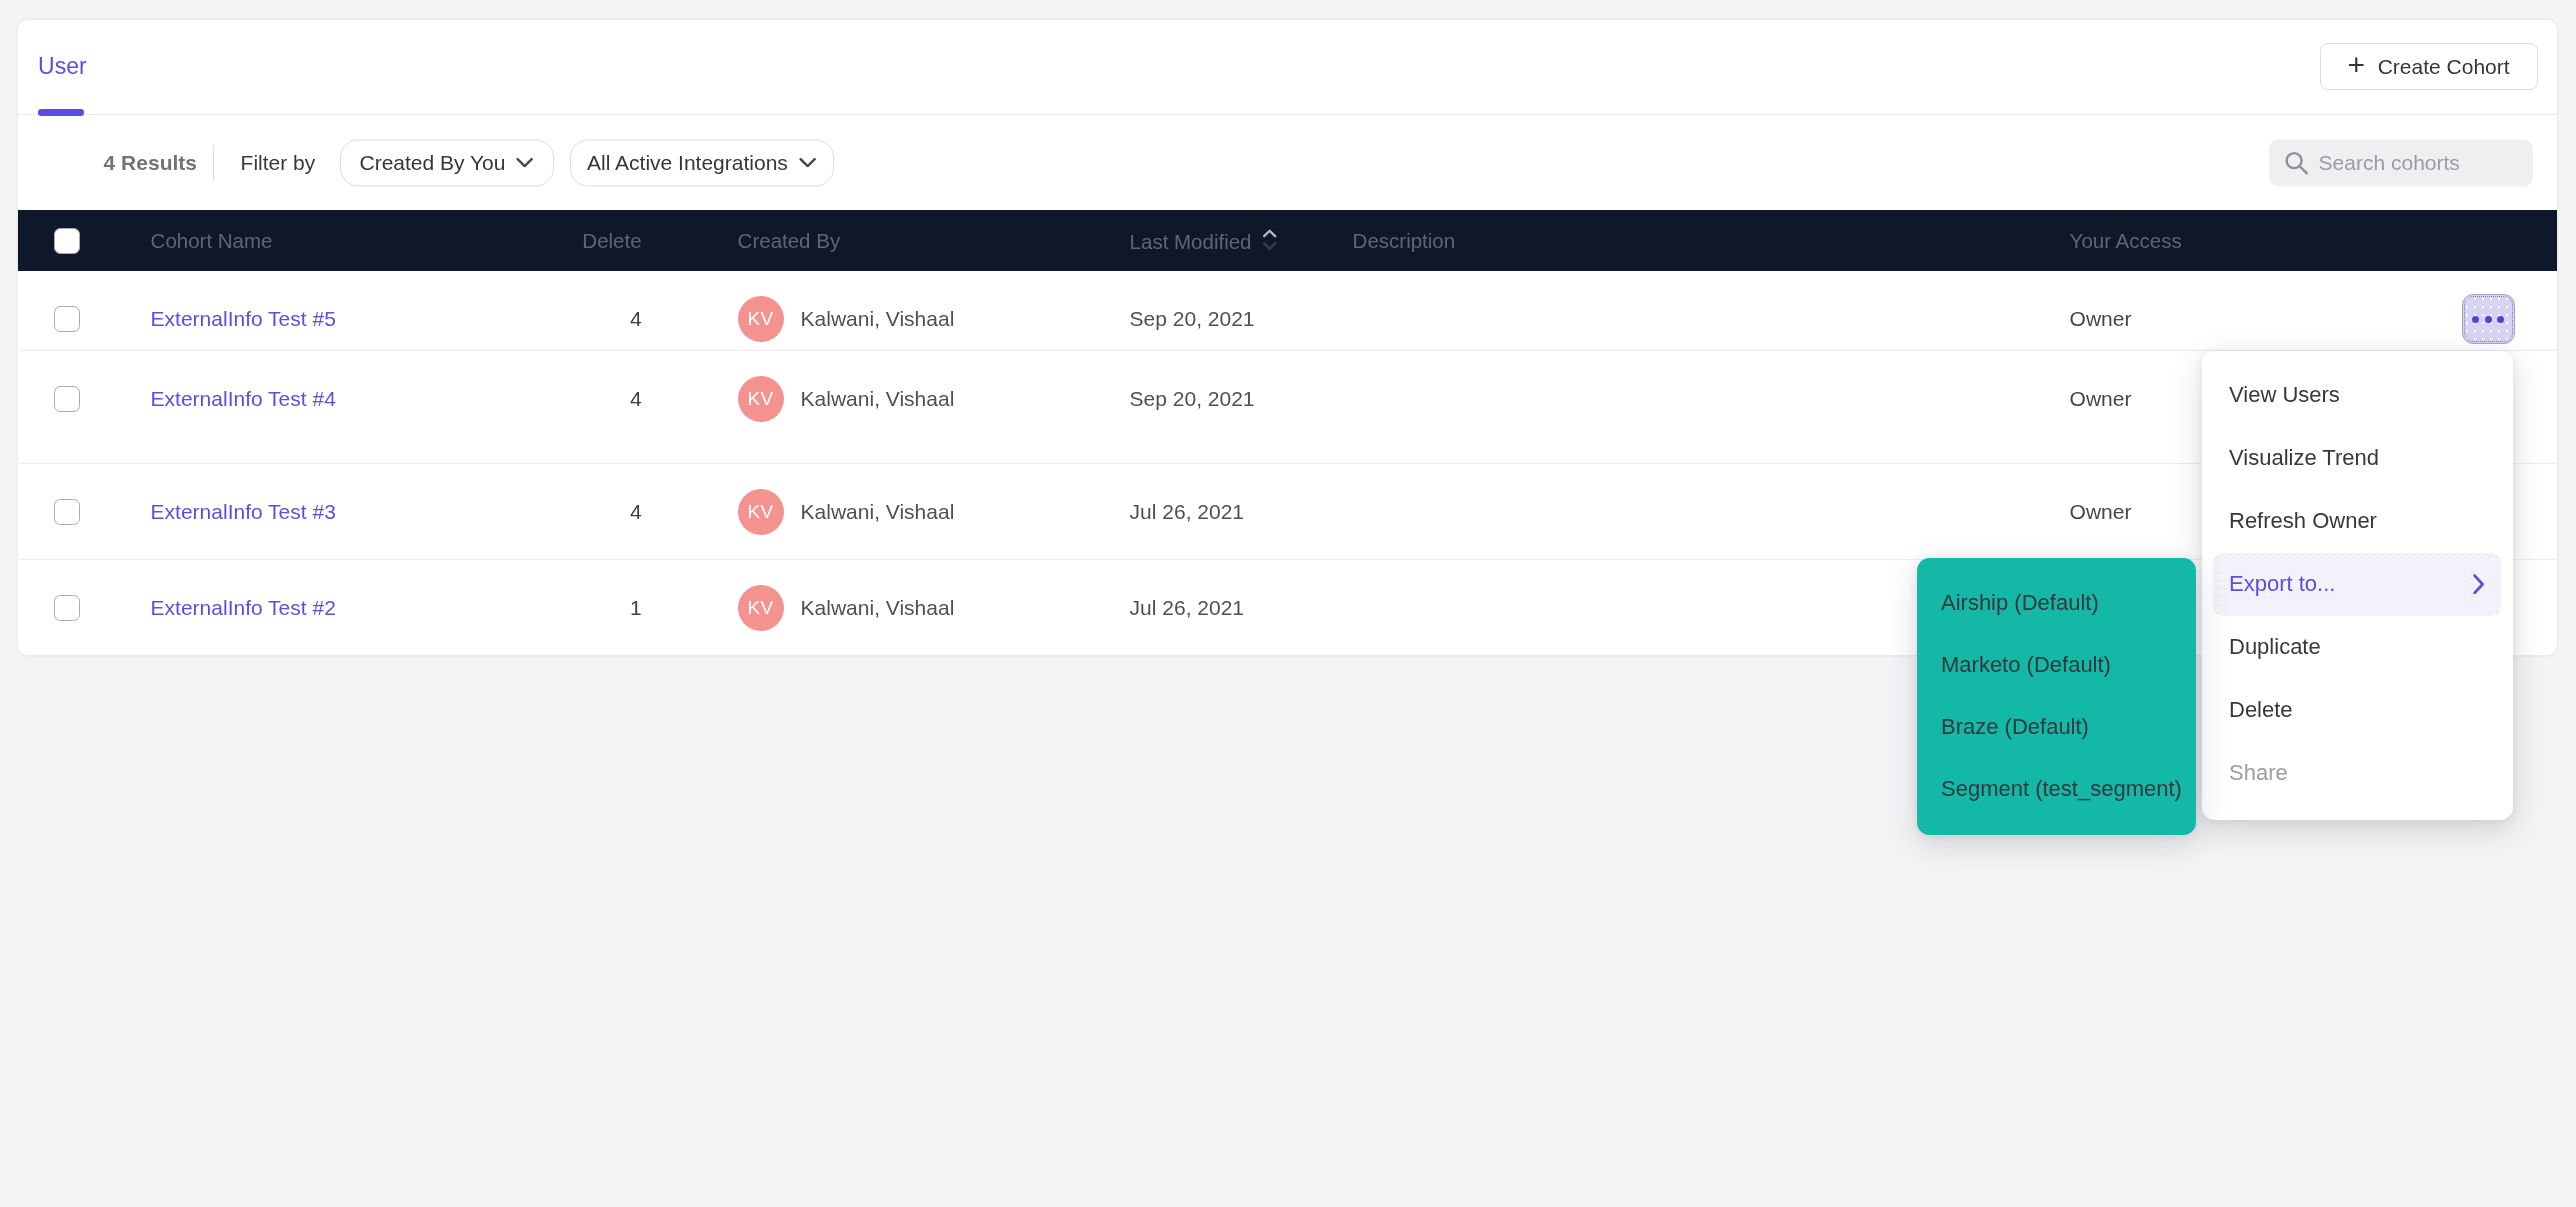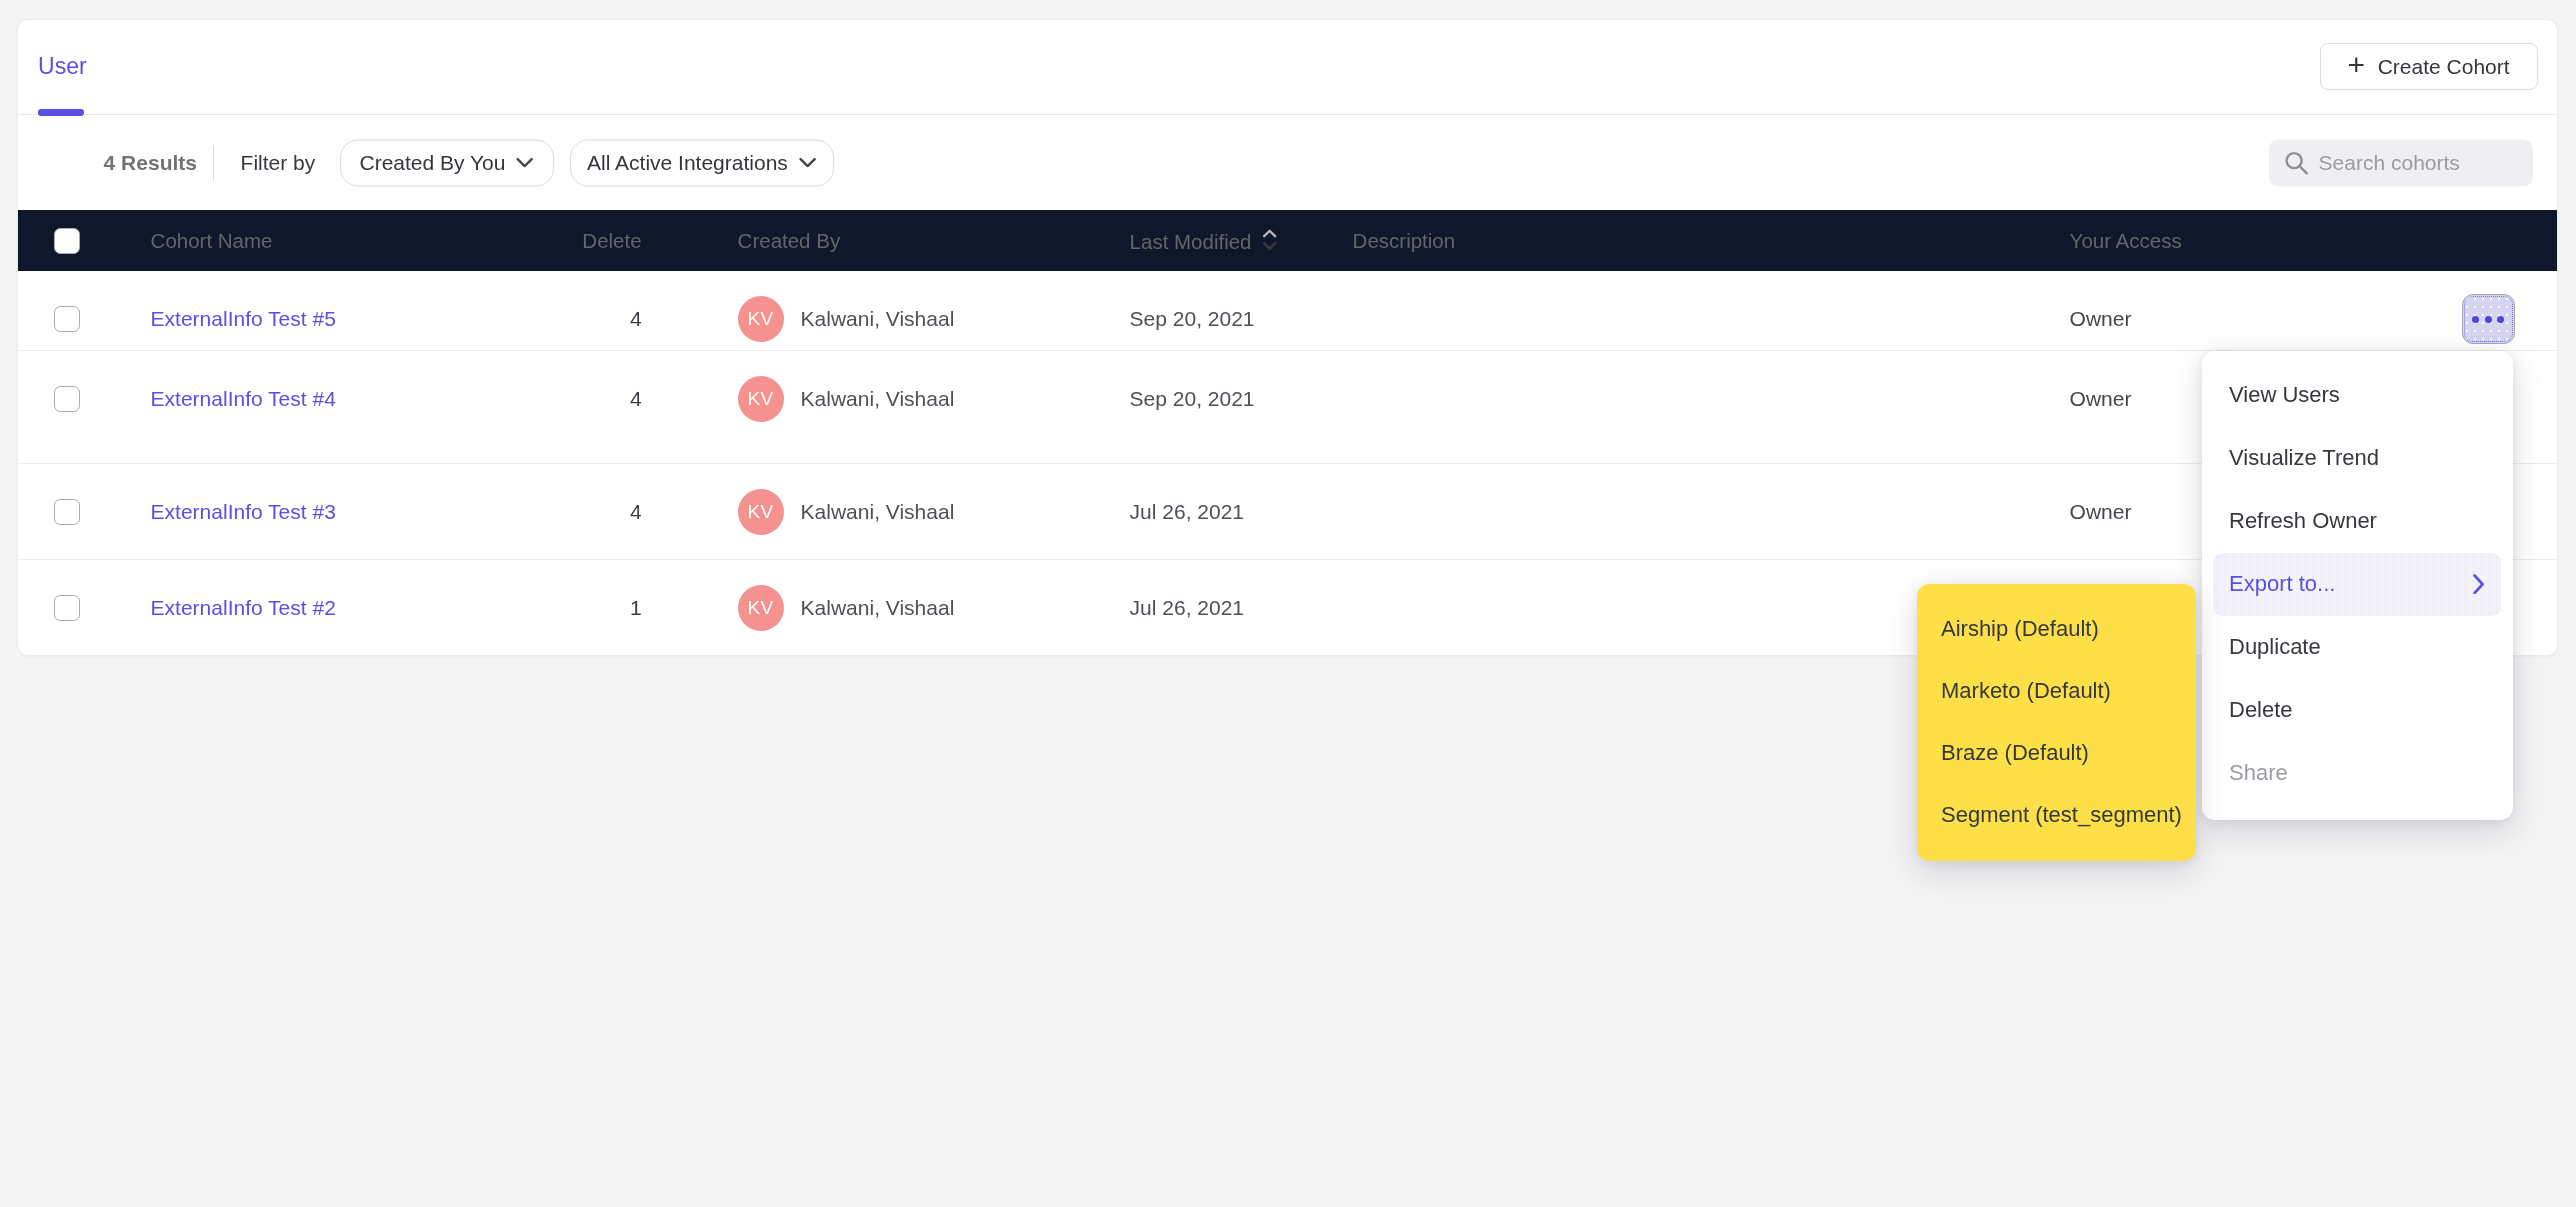--- a/index.html
+++ b/index.html
@@ -136,24 +136,23 @@
     background-image: radial-gradient(rgba(90,79,227,0.06) 1.2px, transparent 1.2px);
     background-size: 8px 8px;
     border-radius: 9.5px; color: #5a4fe3;
     justify-content: space-between;
   }
   .menu-item.disabled { color: #9b9ba3; cursor: default; }
 
   
   .submenu {
     position: absolute; left: 1917px; top: 558px; width: 279px; height: 277px;
-    background: #fde047; border-radius: 12.6px; z-index: 11;
+    background: #14b8a6; border-radius: 12.6px; z-index: 11;
     box-shadow: 0 9.5px 32px rgba(40,40,70,0.16), 0 1.6px 8px rgba(40,40,70,0.08);
     padding: 14px 0;
-    margin-top: 26px;
   }
   .submenu-item {
     height: 62px; display: flex; align-items: center; padding-left: 24px;
     font-size: 22px; color: #35383e; cursor: pointer; white-space: nowrap;
   }
 
   svg { display: block; }
 </style>
 </head>
 <body>

